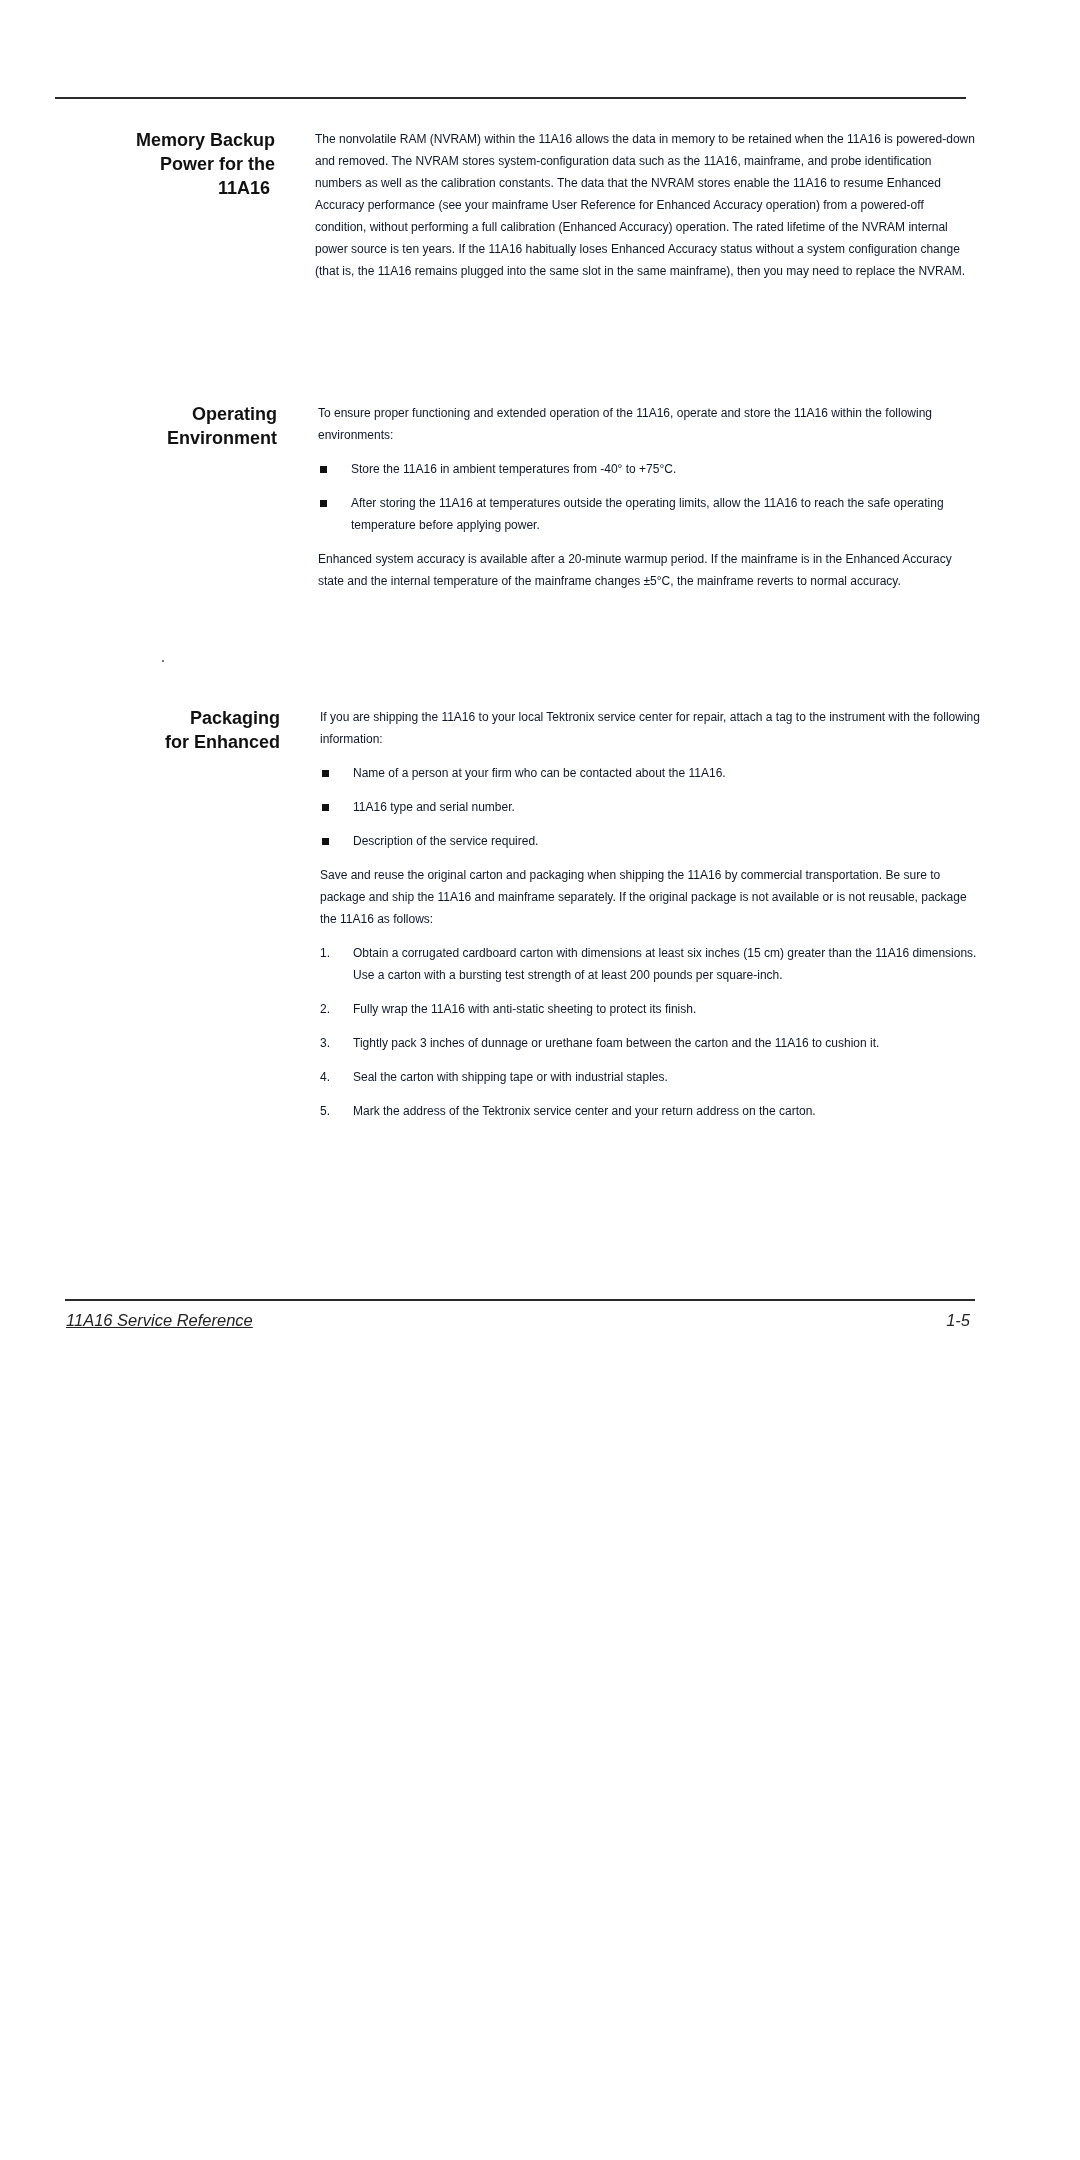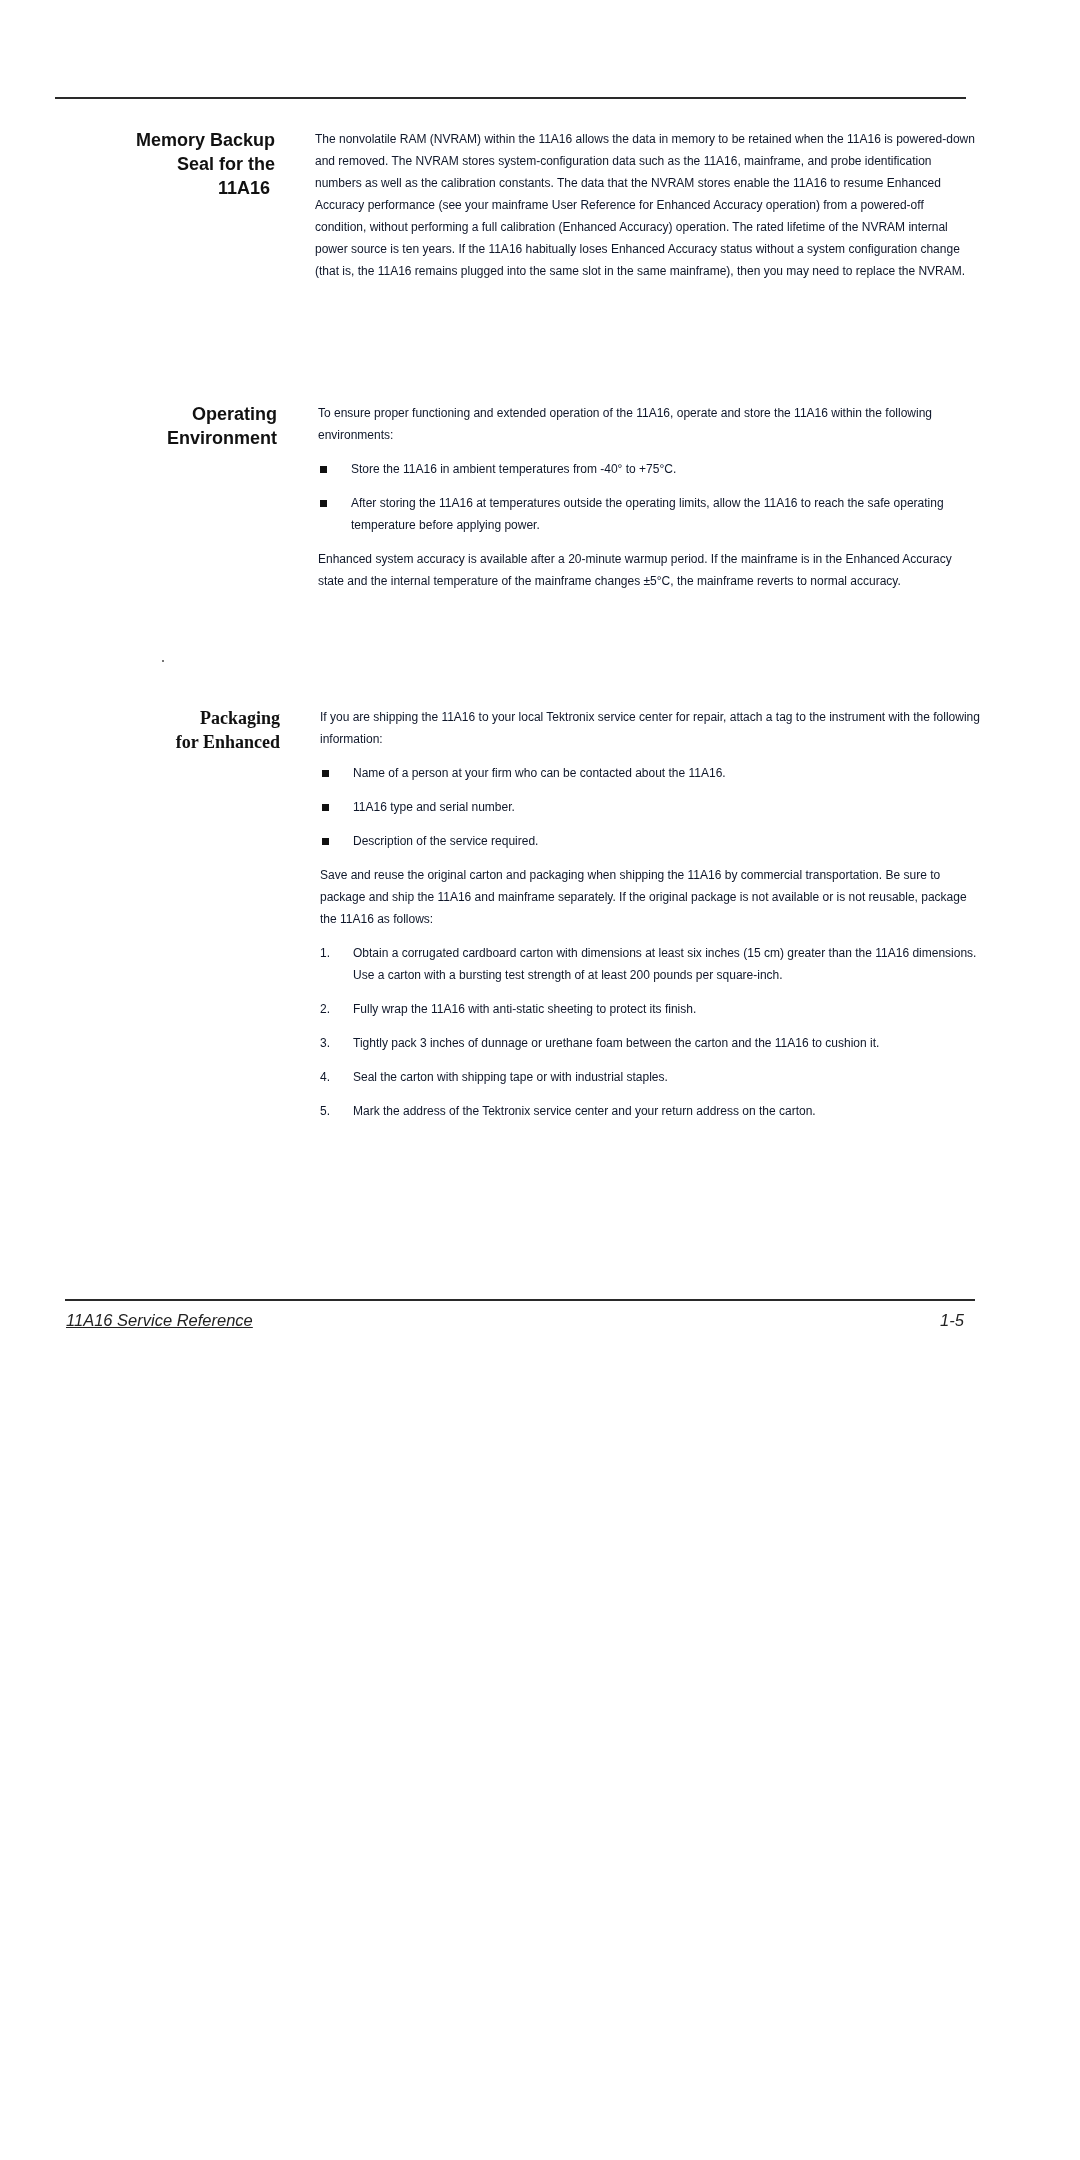--- a/index.html
+++ b/index.html
@@ -77,21 +77,21 @@
       font-style: italic;
       font-size: 16.5px;
       color: #222;
       text-decoration: underline;
     }
     .footer-right {
       position: absolute;
       left: 940px;
       top: 1311px;
       width: 30px;
-      text-align: left;
+      text-align: right;
       font-style: italic;
       font-size: 16.5px;
       color: #222;
     }
     .speck {
       position: absolute;
       left: 162px;
       top: 660px;
       width: 2px;
       height: 2px;
@@ -99,21 +99,21 @@
     }
   </style>
 </head>
 <body>
 
 <div class="rule rule-top"></div>
 
 <div class="section">
   <div class="heading" style="left:25px; top:128px; width:250px;">
     <div>Memory Backup</div>
-    <div>Seal for the</div>
+    <div>Power for the</div>
     <div style="padding-right:5px;">11A16</div>
   </div>
   <div class="body-col" style="left:315px; top:128px;">
     <p>The nonvolatile RAM (NVRAM) within the 11A16 allows the data in memory to be retained when the 11A16 is powered-down and removed. The NVRAM stores system-configuration data such as the 11A16, mainframe, and probe identification numbers as well as the calibration constants. The data that the NVRAM stores enable the 11A16 to resume Enhanced Accuracy performance (see your mainframe User Reference for Enhanced Accuracy operation) from a powered-off condition, without performing a full calibration (Enhanced Accuracy) operation. The rated lifetime of the NVRAM internal power source is ten years. If the 11A16 habitually loses Enhanced Accuracy status without a system configuration change (that is, the 11A16 remains plugged into the same slot in the same mainframe), then you may need to replace the NVRAM.</p>
   </div>
 </div>
 
 <div class="section">
   <div class="heading" style="left:27px; top:402px; width:250px;">
     <div>Operating</div>
@@ -131,21 +131,21 @@
         <span>After storing the 11A16 at temperatures outside the operating limits, allow the 11A16 to reach the safe operating temperature before applying power.</span>
       </li>
     </ul>
     <p>Enhanced system accuracy is available after a 20-minute warmup period. If the mainframe is in the Enhanced Accuracy state and the internal temperature of the mainframe changes ±5°C, the mainframe reverts to normal accuracy.</p>
   </div>
 </div>
 
 <div class="speck"></div>
 
 <div class="section">
-  <div class="heading" style="left:30px; top:706px; width:250px;font-family:Liberation Serif, serif;">
+  <div class="heading" style="left:30px; top:706px; width:250px;">
     <div>Packaging</div>
     <div>for Enhanced</div>
   </div>
   <div class="body-col" style="left:320px; top:706px;">
     <p>If you are shipping the 11A16 to your local Tektronix service center for repair, attach a tag to the instrument with the following information:</p>
     <ul class="bullets">
       <li>
         <span class="bullet-mark"></span>
         <span>Name of a person at your firm who can be contacted about the 11A16.</span>
       </li>

